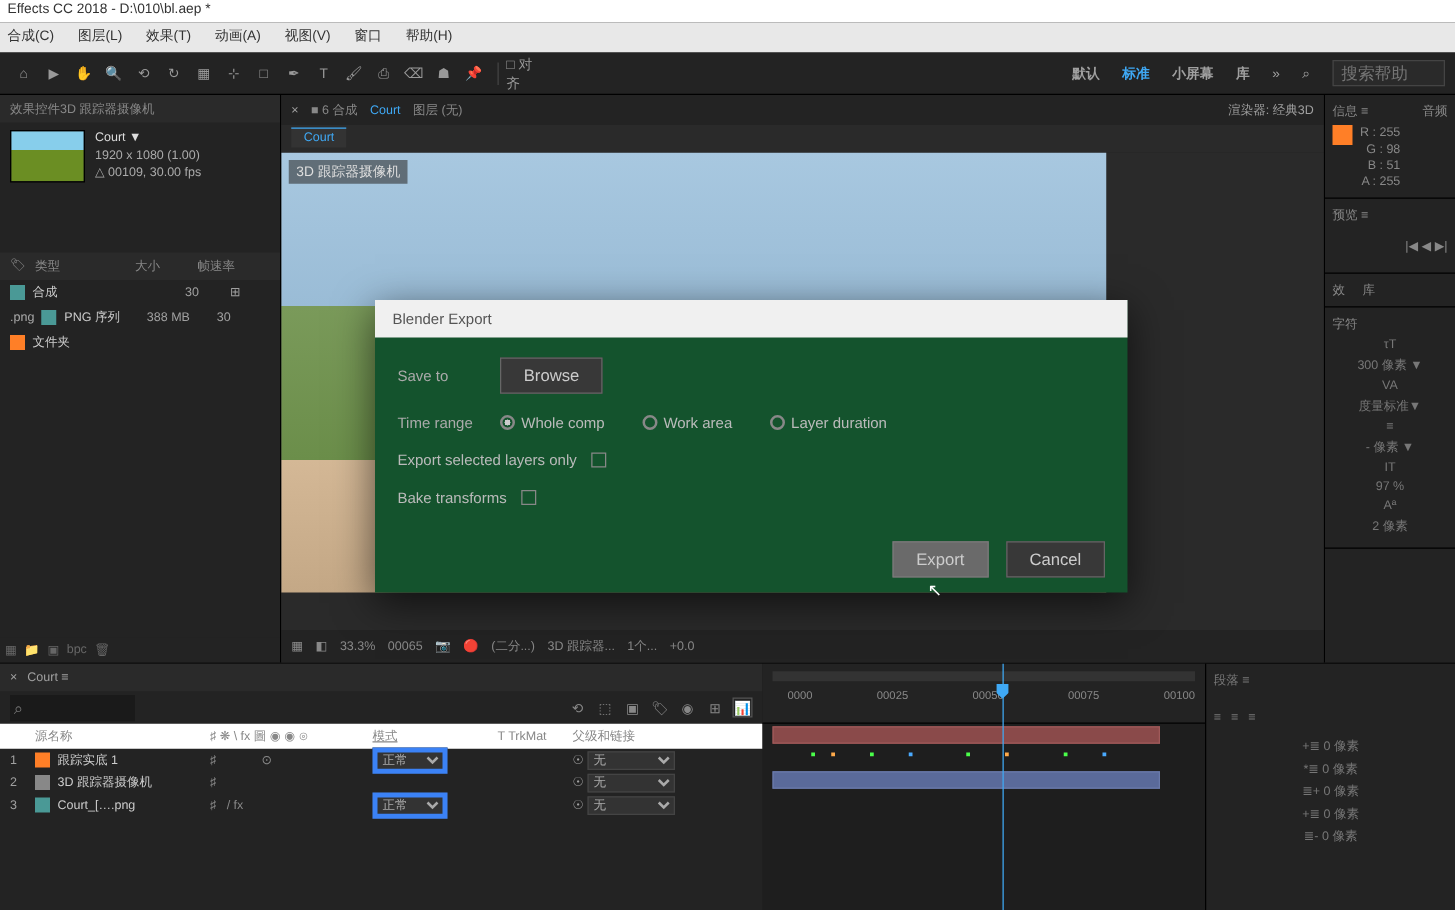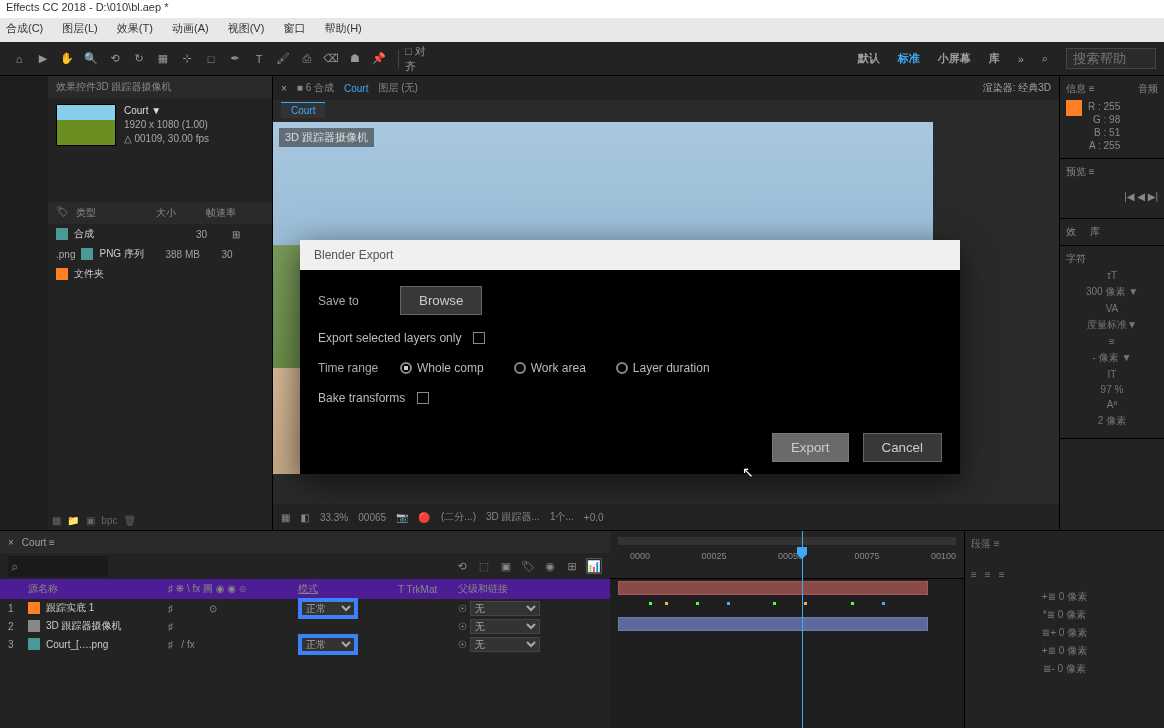--- a/index.html
+++ b/index.html
@@ -10,21 +10,21 @@
 .menubar span { margin-right: 16px; cursor: default; }
 
 .toolbar { background: #232323; height: 34px; display: flex; align-items: center; padding: 0 8px; border-bottom: 1px solid #000; }
 .toolbar .tool { width: 22px; height: 22px; display: inline-flex; align-items: center; justify-content: center; color: #999; margin-right: 2px; }
 .toolbar .sep { width: 1px; height: 18px; background: #444; margin: 0 6px; }
 .toolbar .right { margin-left: auto; display: flex; align-items: center; gap: 18px; }
 .ws-label { font-size: 11px; font-weight: bold; }
 .ws-active { color: #3fa9f5; }
 .search-help { background: #2a2a2a; border: 1px solid #444; padding: 2px 6px; width: 90px; color: #888; }
 
-.main { display: flex; height: 454px; padding-left: 48px; }
+.main { display: flex; height: 454px; }
 
 .left-col { width: 225px; background: #232323; border-right: 1px solid #000; display: flex; flex-direction: column; }
 .panel-tab { background: #2a2a2a; padding: 4px 8px; font-size: 10px; color: #888; }
 .project-info { padding: 6px 8px; display: flex; gap: 8px; }
 .thumb { width: 60px; height: 42px; background: linear-gradient(to bottom, #87ceeb 38%, #6b8e23 38%); border: 1px solid #000; }
 .proj-meta { font-size: 10px; color: #aaa; line-height: 1.4; }
 .proj-meta .name { color: #ddd; }
 .proj-list { flex: 1; background: #232323; }
 .proj-header { display: flex; padding: 4px 8px; background: #2a2a2a; font-size: 10px; color: #888; }
 .ph-col1 { width: 80px; } .ph-col2 { width: 50px; } .ph-col3 { width: 40px; }
@@ -53,21 +53,21 @@
 .r-controls { margin-top: 4px; }
 .r-row { display: flex; align-items: center; gap: 4px; margin: 4px 0; color: #777; flex-direction: column; }
 
 .timeline { height: 198px; background: #1e1e1e; border-top: 1px solid #000; display: flex; }
 .tl-left { width: 610px; background: #232323; display: flex; flex-direction: column; }
 .tl-header { height: 22px; background: #2a2a2a; padding: 3px 8px; font-size: 10px; display: flex; align-items: center; gap: 8px; }
 .tl-search { height: 26px; padding: 3px 8px; display: flex; align-items: center; gap: 8px; }
 .tl-search input { background: #1a1a1a; border: none; color: #888; padding: 3px; width: 100px; }
 .tl-icons-right { margin-left: auto; display: flex; gap: 6px; }
 .tl-icons-right span { width: 16px; height: 16px; display: inline-flex; align-items: center; justify-content: center; color: #888; }
-.tl-cols { height: 20px; background: #4c1d95; display: flex; font-size: 10px; color: #888; padding: 3px 8px; align-items: center; }
+.tl-cols { height: 20px; background: #ffffff; display: flex; font-size: 10px; color: #888; padding: 3px 8px; align-items: center; }
 .tlc-num { width: 20px; } .tlc-name { width: 140px; } .tlc-sw { width: 130px; } .tlc-mode { width: 100px; text-decoration: underline; } .tlc-trk { width: 60px; } .tlc-parent { width: 120px; }
 .tl-row { height: 18px; display: flex; align-items: center; padding: 0 8px; font-size: 10px; }
 .tl-row .num { width: 20px; } .tl-row .sw { width: 12px; height: 12px; margin-right: 6px; }
 .sw-orange { background: #ff7f27; } .sw-gray { background: #888; } .sw-teal { background: #4a9996; }
 .tl-row .lname { width: 122px; color: #ccc; }
 .tl-row .switches { width: 130px; color: #888; }
 .tl-row .mode { width: 70px; } .tl-row .mode select { background: #333; color: #aaa; border: 4px solid #3b82f6; font-size: 10px; width: 60px; }
 .tl-row .trk { width: 90px; }
 .tl-row .parent { width: 100px; } .tl-row .parent select { background: #333; color: #aaa; border: 1px solid #444; font-size: 10px; width: 70px; }
 
@@ -82,21 +82,21 @@
 .bar { position: absolute; height: 14px; top: 2px; }
 .bar-red { background: #8a4a4a; border: 1px solid #a05a5a; left: 0; width: 310px; }
 .bar-blue { background: #5a6a9a; border: 1px solid #6a7aaa; left: 0; width: 310px; }
 .bar-keys { left: 0; width: 310px; top: 5px; height: 8px; }
 .key-dot { position: absolute; width: 3px; height: 3px; top: 0; }
 .kd-green { background: #4aff4a; } .kd-orange { background: #ffaa4a; } .kd-blue { background: #4aaaff; }
 
 .tl-far-right { width: 200px; background: #232323; border-left: 1px solid #000; padding: 6px; font-size: 10px; color: #777; }
 
 
-.dialog { position: absolute; left: 300px; top: 240px; width: 660px; background: #000000; box-shadow: 0 8px 30px rgba(0,0,0,0.6); z-index: 100; }
+.dialog { position: absolute; left: 300px; top: 240px; width: 602px; background: #14532d; box-shadow: 0 8px 30px rgba(0,0,0,0.6); z-index: 100; }
 .dlg-title { background: #f0f0f0; color: #555; padding: 8px 14px; font-size: 12px; }
 .dlg-body { padding: 16px 18px 12px 18px; color: #bbb; font-size: 12px; }
 .dlg-row { display: flex; align-items: center; margin-bottom: 16px; gap: 12px; }
 .dlg-label { width: 70px; color: #aaa; }
 .dlg-input { flex: 1; background: #272727; border: 1px solid #1a1a1a; color: #bbb; padding: 6px 10px; }
 .dlg-btn { background: #383838; border: 1px solid #666; color: #ccc; padding: 6px 18px; cursor: pointer; }
 .dlg-btn.primary { background: #6a6a6a; border: 1px solid #7a7a7a; }
 .dlg-radio { display: inline-flex; align-items: center; gap: 5px; margin-right: 18px; }
 .radio-circle { width: 12px; height: 12px; border: 2px solid #888; border-radius: 50%; display: inline-block; }
 .radio-circle.sel { background: radial-gradient(circle, #ccc 40%, transparent 45%); }
@@ -385,39 +385,39 @@
 </div>
 
 <div class="dialog">
   <div class="dlg-title">Blender Export</div>
   <div class="dlg-body">
     <div class="dlg-row">
       <div class="dlg-label">Save to</div>
       <button class="dlg-btn">Browse</button>
     </div>
     <div class="dlg-row">
-      <span>Export selected layers only</span>
-      <span class="checkbox"></span>
-    </div>
-    <div class="dlg-row">
       <div class="dlg-label">Time range</div>
       <label class="dlg-radio">
           <span class="radio-circle sel"></span>
           <span>Whole comp</span>
         </label>
       <label class="dlg-radio">
           <span class="radio-circle"></span>
           <span>Work area</span>
         </label>
       <label class="dlg-radio">
           <span class="radio-circle"></span>
           <span>Layer duration</span>
         </label>
     </div>
     <div class="dlg-row">
+      <span>Export selected layers only</span>
+      <span class="checkbox"></span>
+    </div>
+    <div class="dlg-row">
       <span>Bake transforms</span>
       <span class="checkbox"></span>
     </div>
     <div class="dlg-actions">
       <button class="dlg-btn primary">Export</button>
       <button class="dlg-btn">Cancel</button>
     </div>
   </div>
 </div>
 <div class="cursor">↖</div>

